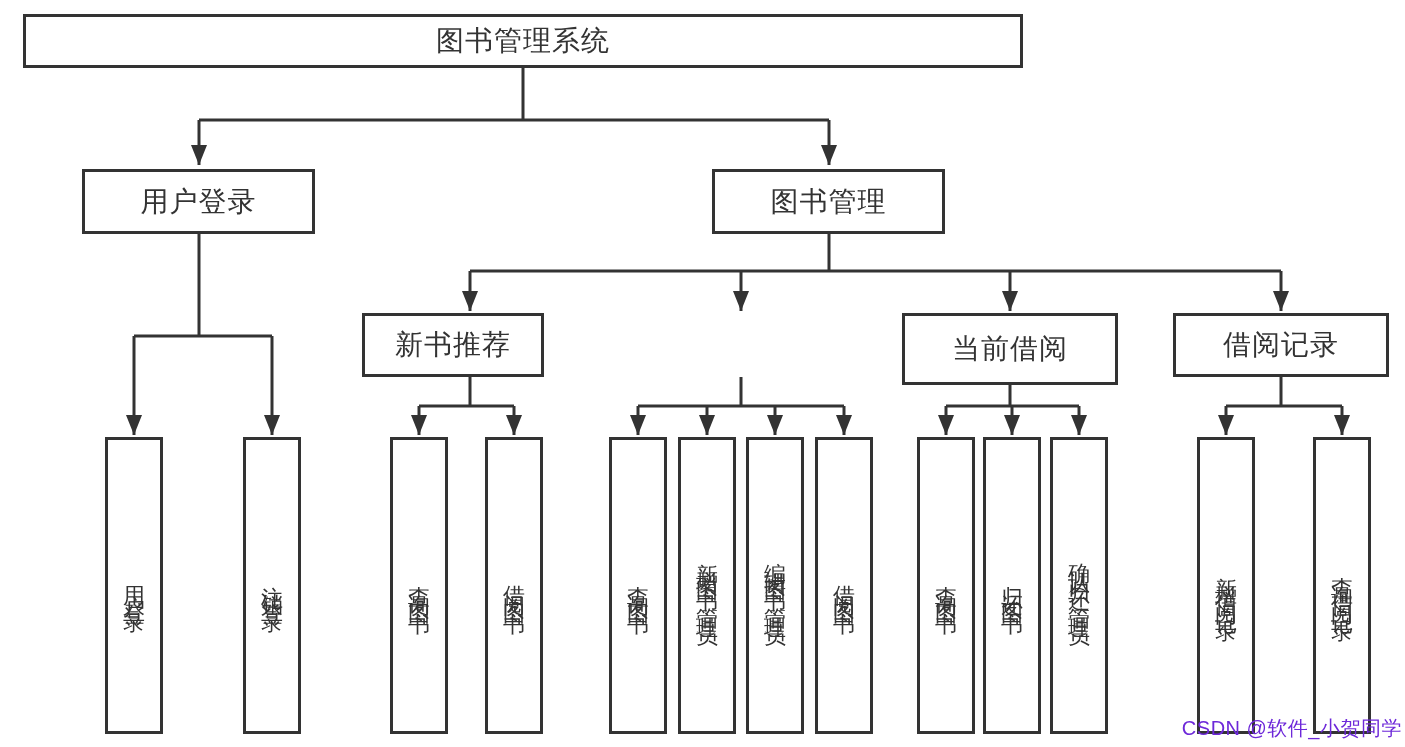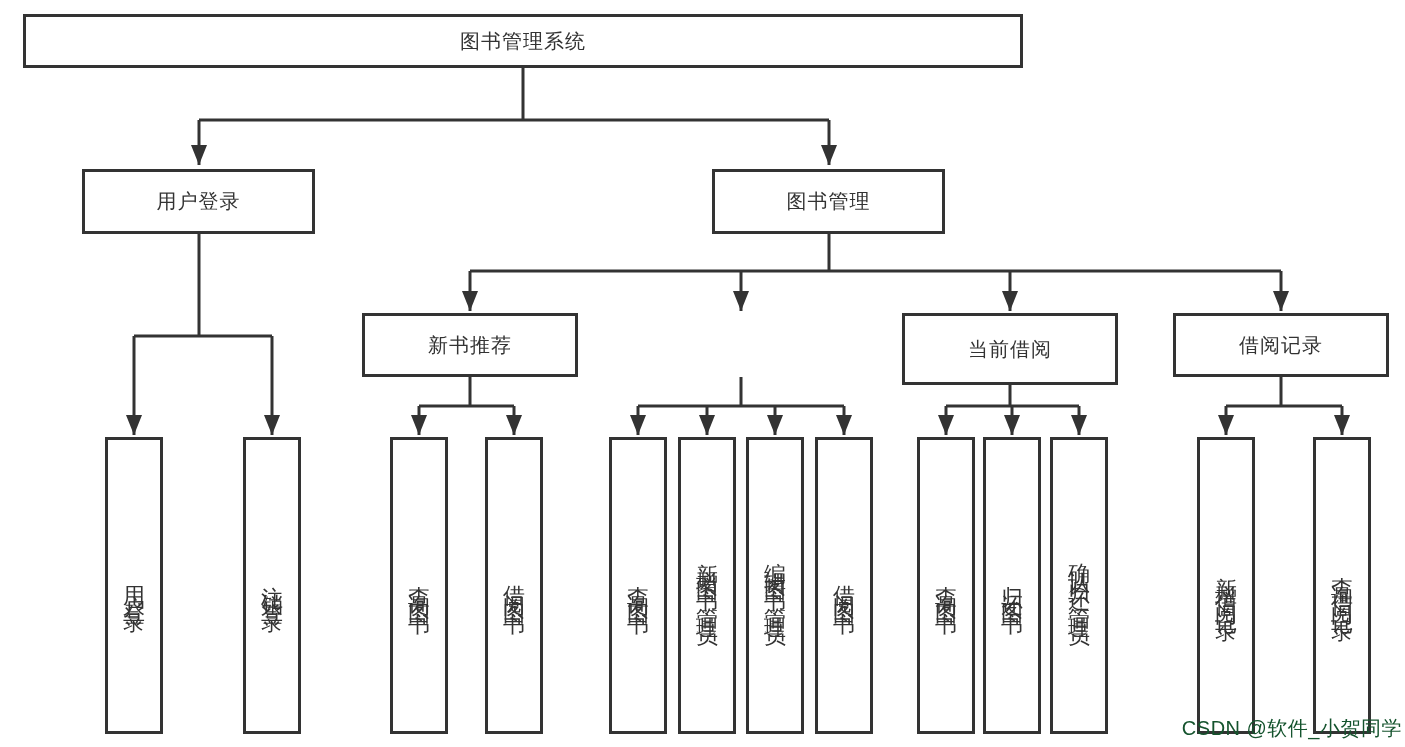--- a/index.html
+++ b/index.html
@@ -27,40 +27,40 @@
     background: #ffffff;
     border: 3px solid #333333;
     color: #333333;
     display: flex;
     align-items: center;
     justify-content: center;
     text-align: center;
     z-index: 1;
   }
   .node.h {
-    font-size: 20px;
+    font-size: 28px;
     letter-spacing: 1px;
     white-space: nowrap;
   }
   .node.v {
     font-size: 22px;
     writing-mode: vertical-rl;
     text-orientation: mixed;
     letter-spacing: 9px;
     line-height: 1;
   }
   .node.v .lbl {
     display: inline-block;
   }
   .watermark {
     position: absolute;
     right: 3px;
     bottom: 5px;
     font-size: 20px;
-    color: #14532d;
+    color: #6d28d9;
     letter-spacing: 0.5px;
     z-index: 2;
     white-space: nowrap;
   }
 </style>
 </head>
 <body>
 
 <div class="stage">
 
@@ -105,21 +105,21 @@
       <line x1="1226" y1="406" x2="1226" y2="435" marker-end="url(#arrow)"></line>
       <line x1="1342" y1="406" x2="1342" y2="435" marker-end="url(#arrow)"></line>
     </g>
   </svg>
 
   <div class="node h" style="left:23px; top:14px; width:1000px; height:54px;">图书管理系统</div>
 
   <div class="node h" style="left:82px; top:169px; width:233px; height:65px;">用户登录</div>
   <div class="node h" style="left:712px; top:169px; width:233px; height:65px;text-align:center;">图书管理</div>
 
-  <div class="node h" style="left:362px; top:313px; width:216px; height:64px;">新书推荐</div>
+  <div class="node h" style="left:362px; top:313px; width:182px; height:64px;">新书推荐</div>
   <div class="node h" style="left:902px; top:313px; width:216px; height:72px;">当前借阅</div>
   <div class="node h" style="left:1173px; top:313px; width:216px; height:64px;">借阅记录</div>
 
   <div class="node v" style="left:105px; top:437px; width:58px; height:297px;">
     <span class="lbl">用户登录</span>
   </div>
   <div class="node v" style="left:243px; top:437px; width:58px; height:297px;">
     <span class="lbl">注销登录</span>
   </div>
 

